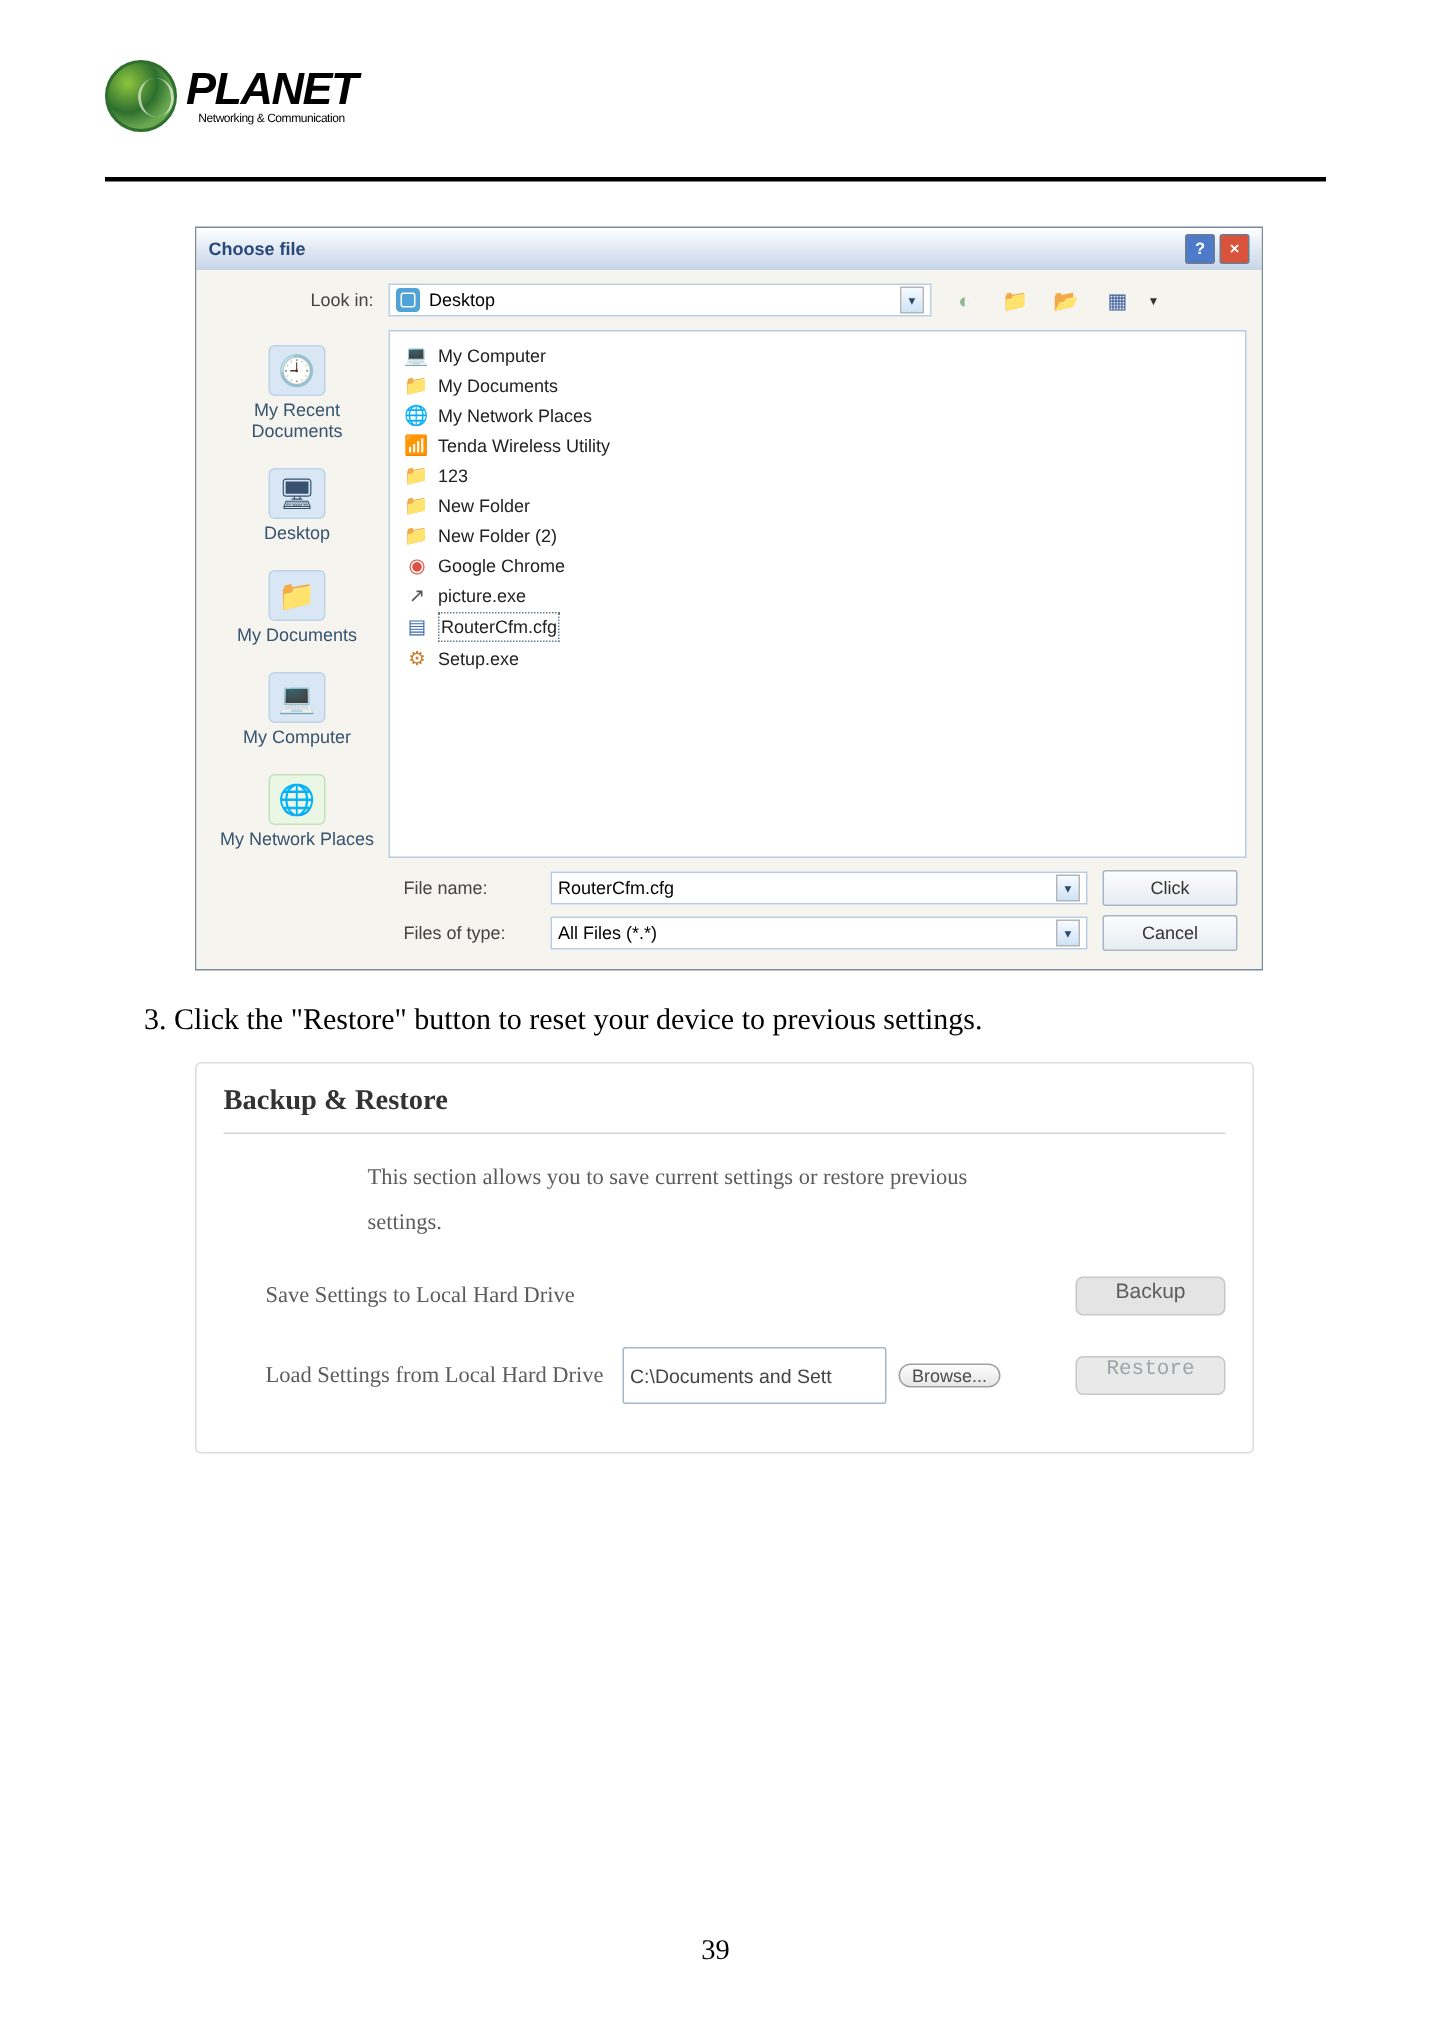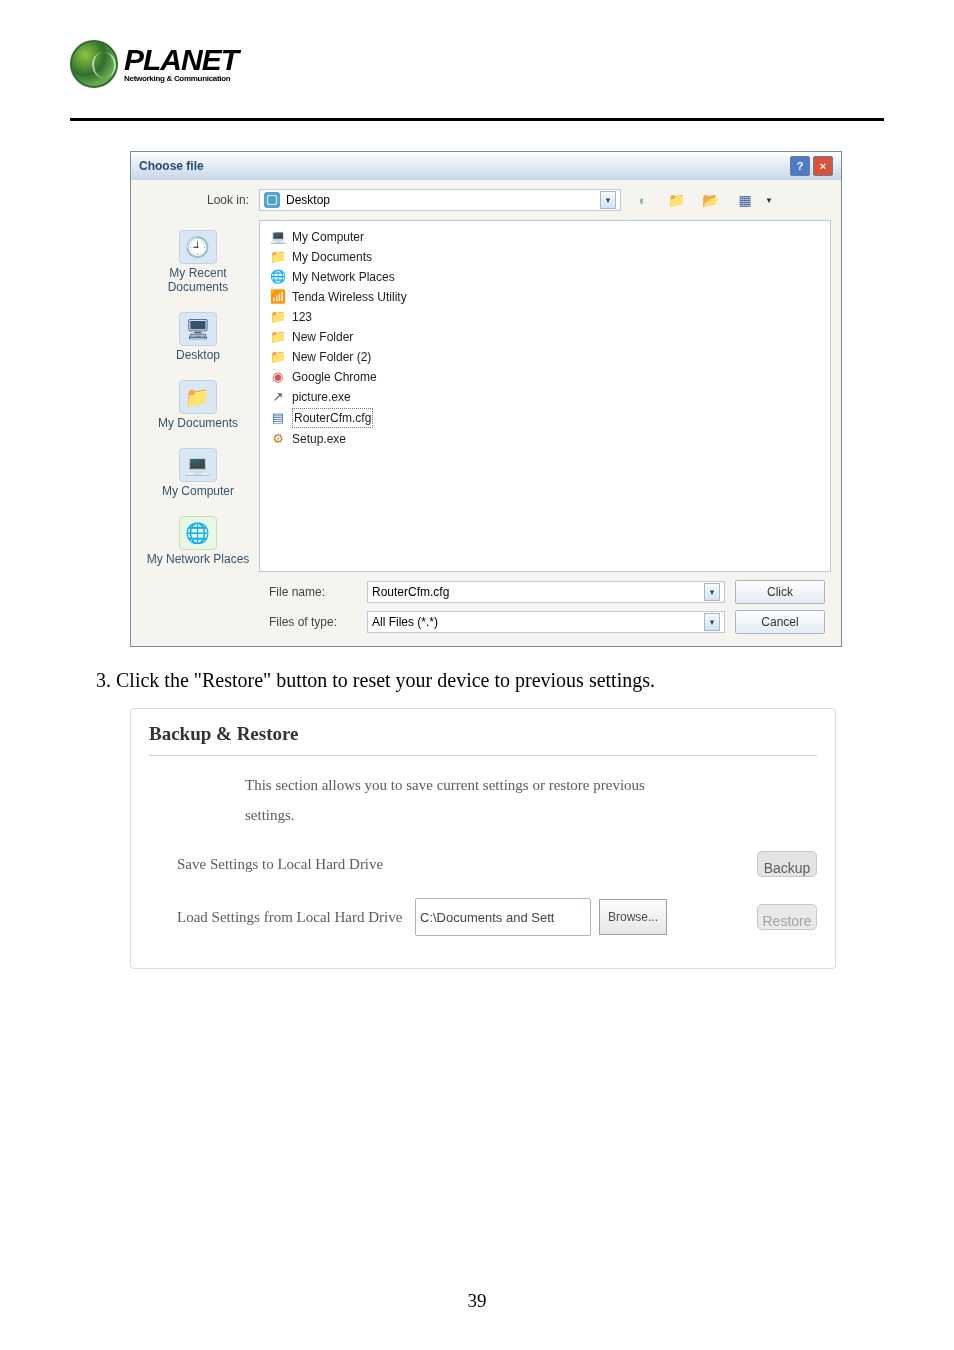--- a/index.html
+++ b/index.html
@@ -48,23 +48,24 @@
   .logo-title {
     font-family: Arial Black, Arial, sans-serif;
     font-size: 30px;
     font-weight: 900;
     font-style: italic;
     color: #000;
     letter-spacing: -1px;
   }
   .logo-sub {
     font-size: 8px;
-    font-weight: bold;
+    font-weight: normal;
     color:#000;
     letter-spacing: -.3px;
+    text-align: center;
   }
   .rule {
     margin: 12px 70px 0 70px;
     border: 0;
     border-top: 3px solid #000;
   }
 
   
   .dlg-wrap {
     margin: 30px 0 0 130px;
@@ -290,39 +291,40 @@
     padding-left:28px;
   }
   .panel .pathbox{
     width:176px;height:38px;
     border:1px solid #a7b6c7;border-radius:2px;
     background:#fff;
     font-family:Arial,sans-serif;font-size:13px;
     padding:0 4px;color:#444;
   }
   .panel .browse{
-    height:36px;
-    border:1px solid #a0a0a0;border-radius:0;
+    height:16px;
+    border:1px solid #a0a0a0;border-radius:11px;
     background:linear-gradient(#fdfdfd,#e6e6e6);
     font-family:Arial,sans-serif;font-size:12px;
     padding:0 8px;color:#4d4d4d;
   }
   .panel .actbtn{
     margin-left:auto;
-    width:60px;height:26px;
+    width:100px;height:26px;
     border-radius:5px;
     background:#e4e4e4;
     border:1px solid #c7c7c7;
     color:#5e5e5e;
     font-family:Arial,sans-serif;font-size:14px;
-    display:flex;align-items:flex-end;justify-content:center;
+    display:flex;align-items:flex-start;justify-content:center;
   }
   .panel .actbtn.restore{
     color:#9ea4a9;
     background:#e9e9e9;
+    font-family:Liberation Mono, monospace;
   }
 
   .page-num{
     position:absolute;
     top:1290px;
     left:0;right:0;
     text-align:center;
     font-family:"Times New Roman",serif;
     font-size:19px;
   }

